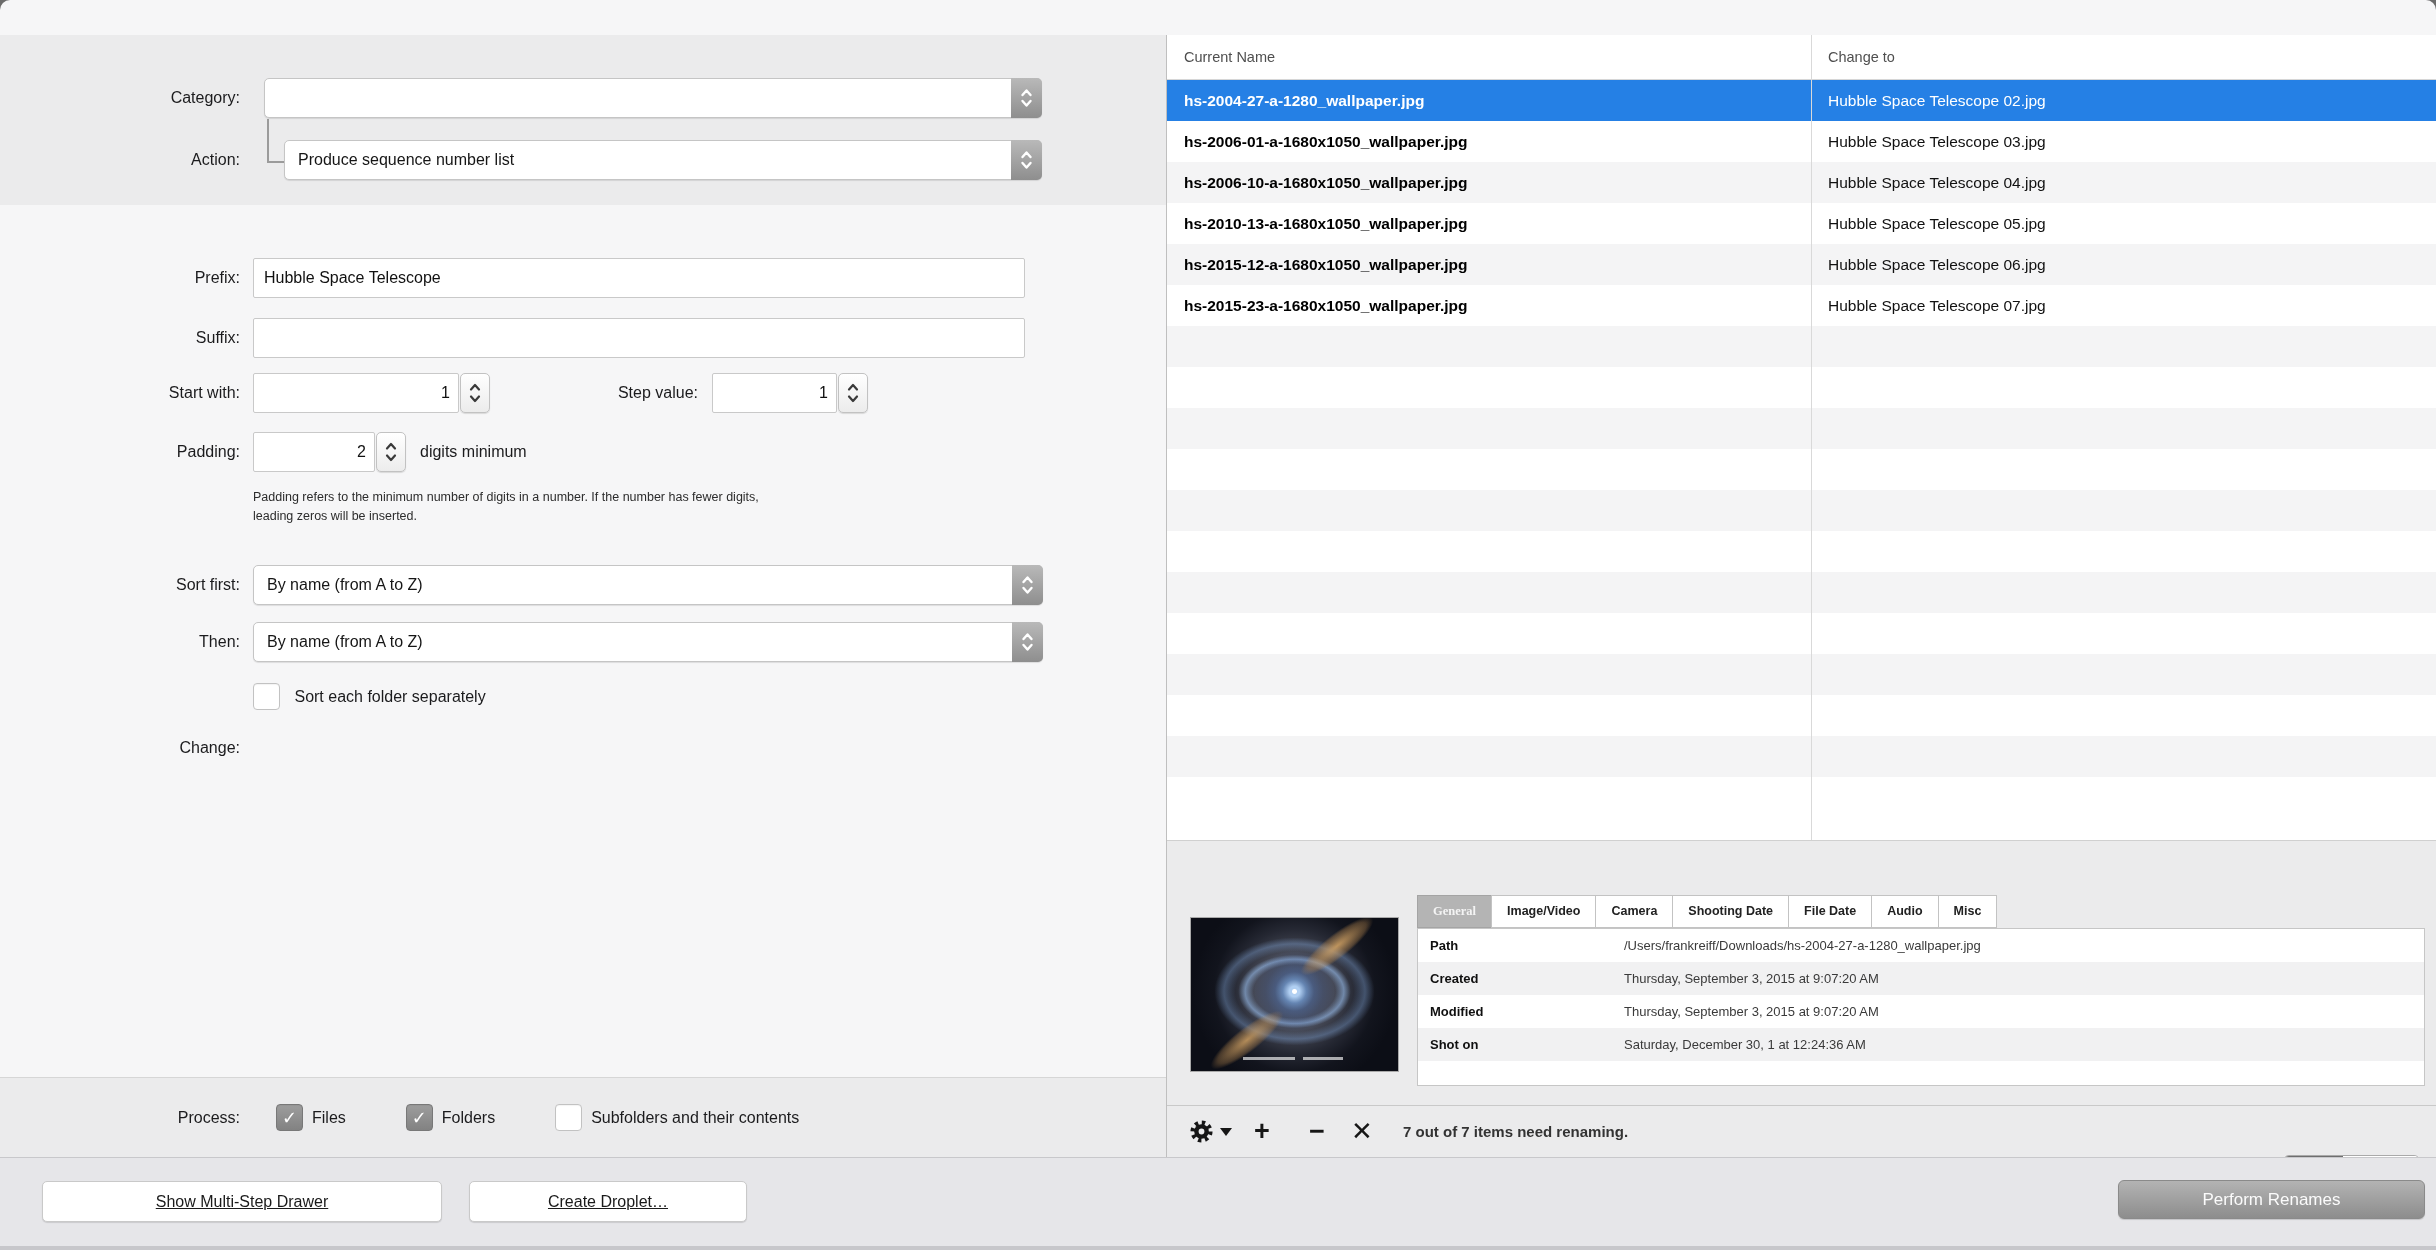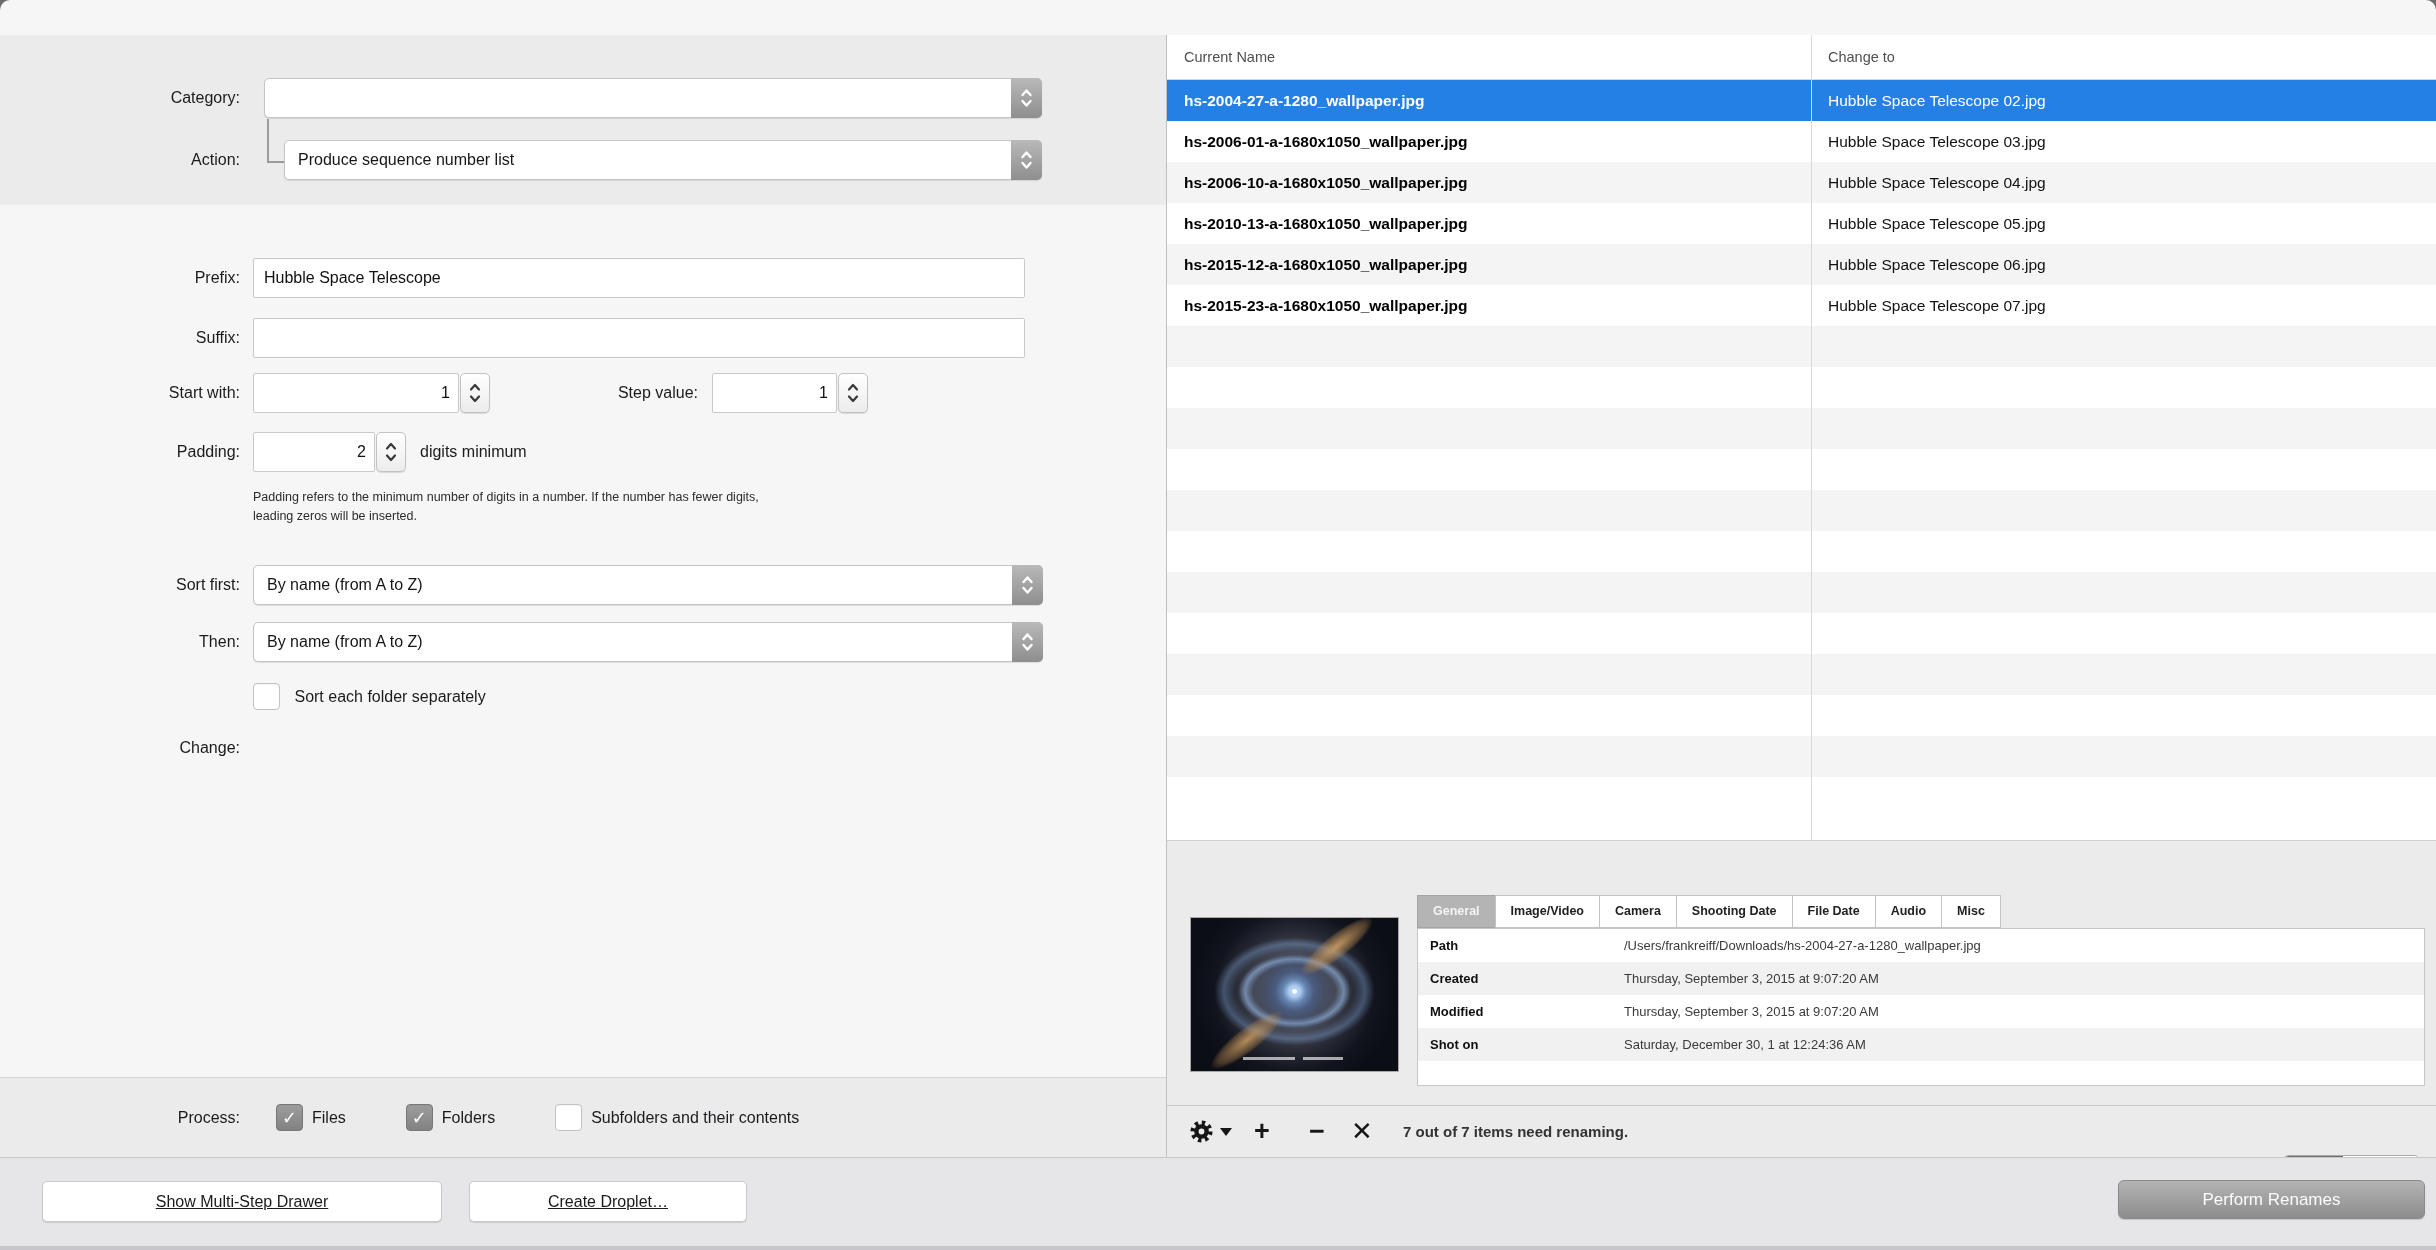--- a/index.html
+++ b/index.html
@@ -93,21 +93,21 @@
   .preview::after{content:"";position:absolute;width:120px;height:32px;left:-4px;top:106px;
     transform:rotate(-38deg);
     background:radial-gradient(ellipse closest-side, rgba(216,166,100,.8), rgba(190,140,80,.32) 60%, rgba(0,0,0,0) 75%);}
   .pcap{position:absolute;left:52px;bottom:11px;width:100px;height:3px;opacity:.75;
     background:linear-gradient(90deg, rgba(255,255,255,.85) 0 52%, rgba(0,0,0,0) 52% 60%, rgba(255,255,255,.85) 60% 100%);}
 
   .tabs{position:absolute;left:250px;top:54px;height:33px;display:flex;}
   .tab{box-sizing:border-box;height:33px;line-height:31px;padding:0 15px;background:#fff;border:1px solid #c3c3c3;
     margin-left:-1px;font-size:12.5px;font-weight:600;color:#222;white-space:nowrap;}
   .tab:first-child{margin-left:0;}
-  .tab.sel{background:#b4b4b4;border-color:#a4a4a4;color:#f4f4f4;}
+  .tab.sel{background:#b4b4b4;border-color:#a4a4a4;color:#f4f4f4;font-family:Liberation Serif, serif;}
 
   .info-table{position:absolute;left:250px;top:87px;width:1008px;height:158px;background:#fff;
     border:1px solid #c6c6c6;box-sizing:border-box;overflow:hidden;}
   .irow{position:relative;height:33px;background:#fff;}
   .irow.stripe{background:#f1f1f2;}
   .irow .ilabel{position:absolute;left:12px;top:0;height:33px;line-height:33px;font-size:13px;font-weight:bold;color:#101010;}
   .irow .ivalue{position:absolute;left:206px;right:8px;top:0;height:33px;line-height:33px;font-size:13px;color:#3a3a3a;
     white-space:nowrap;overflow:hidden;}
 
   

